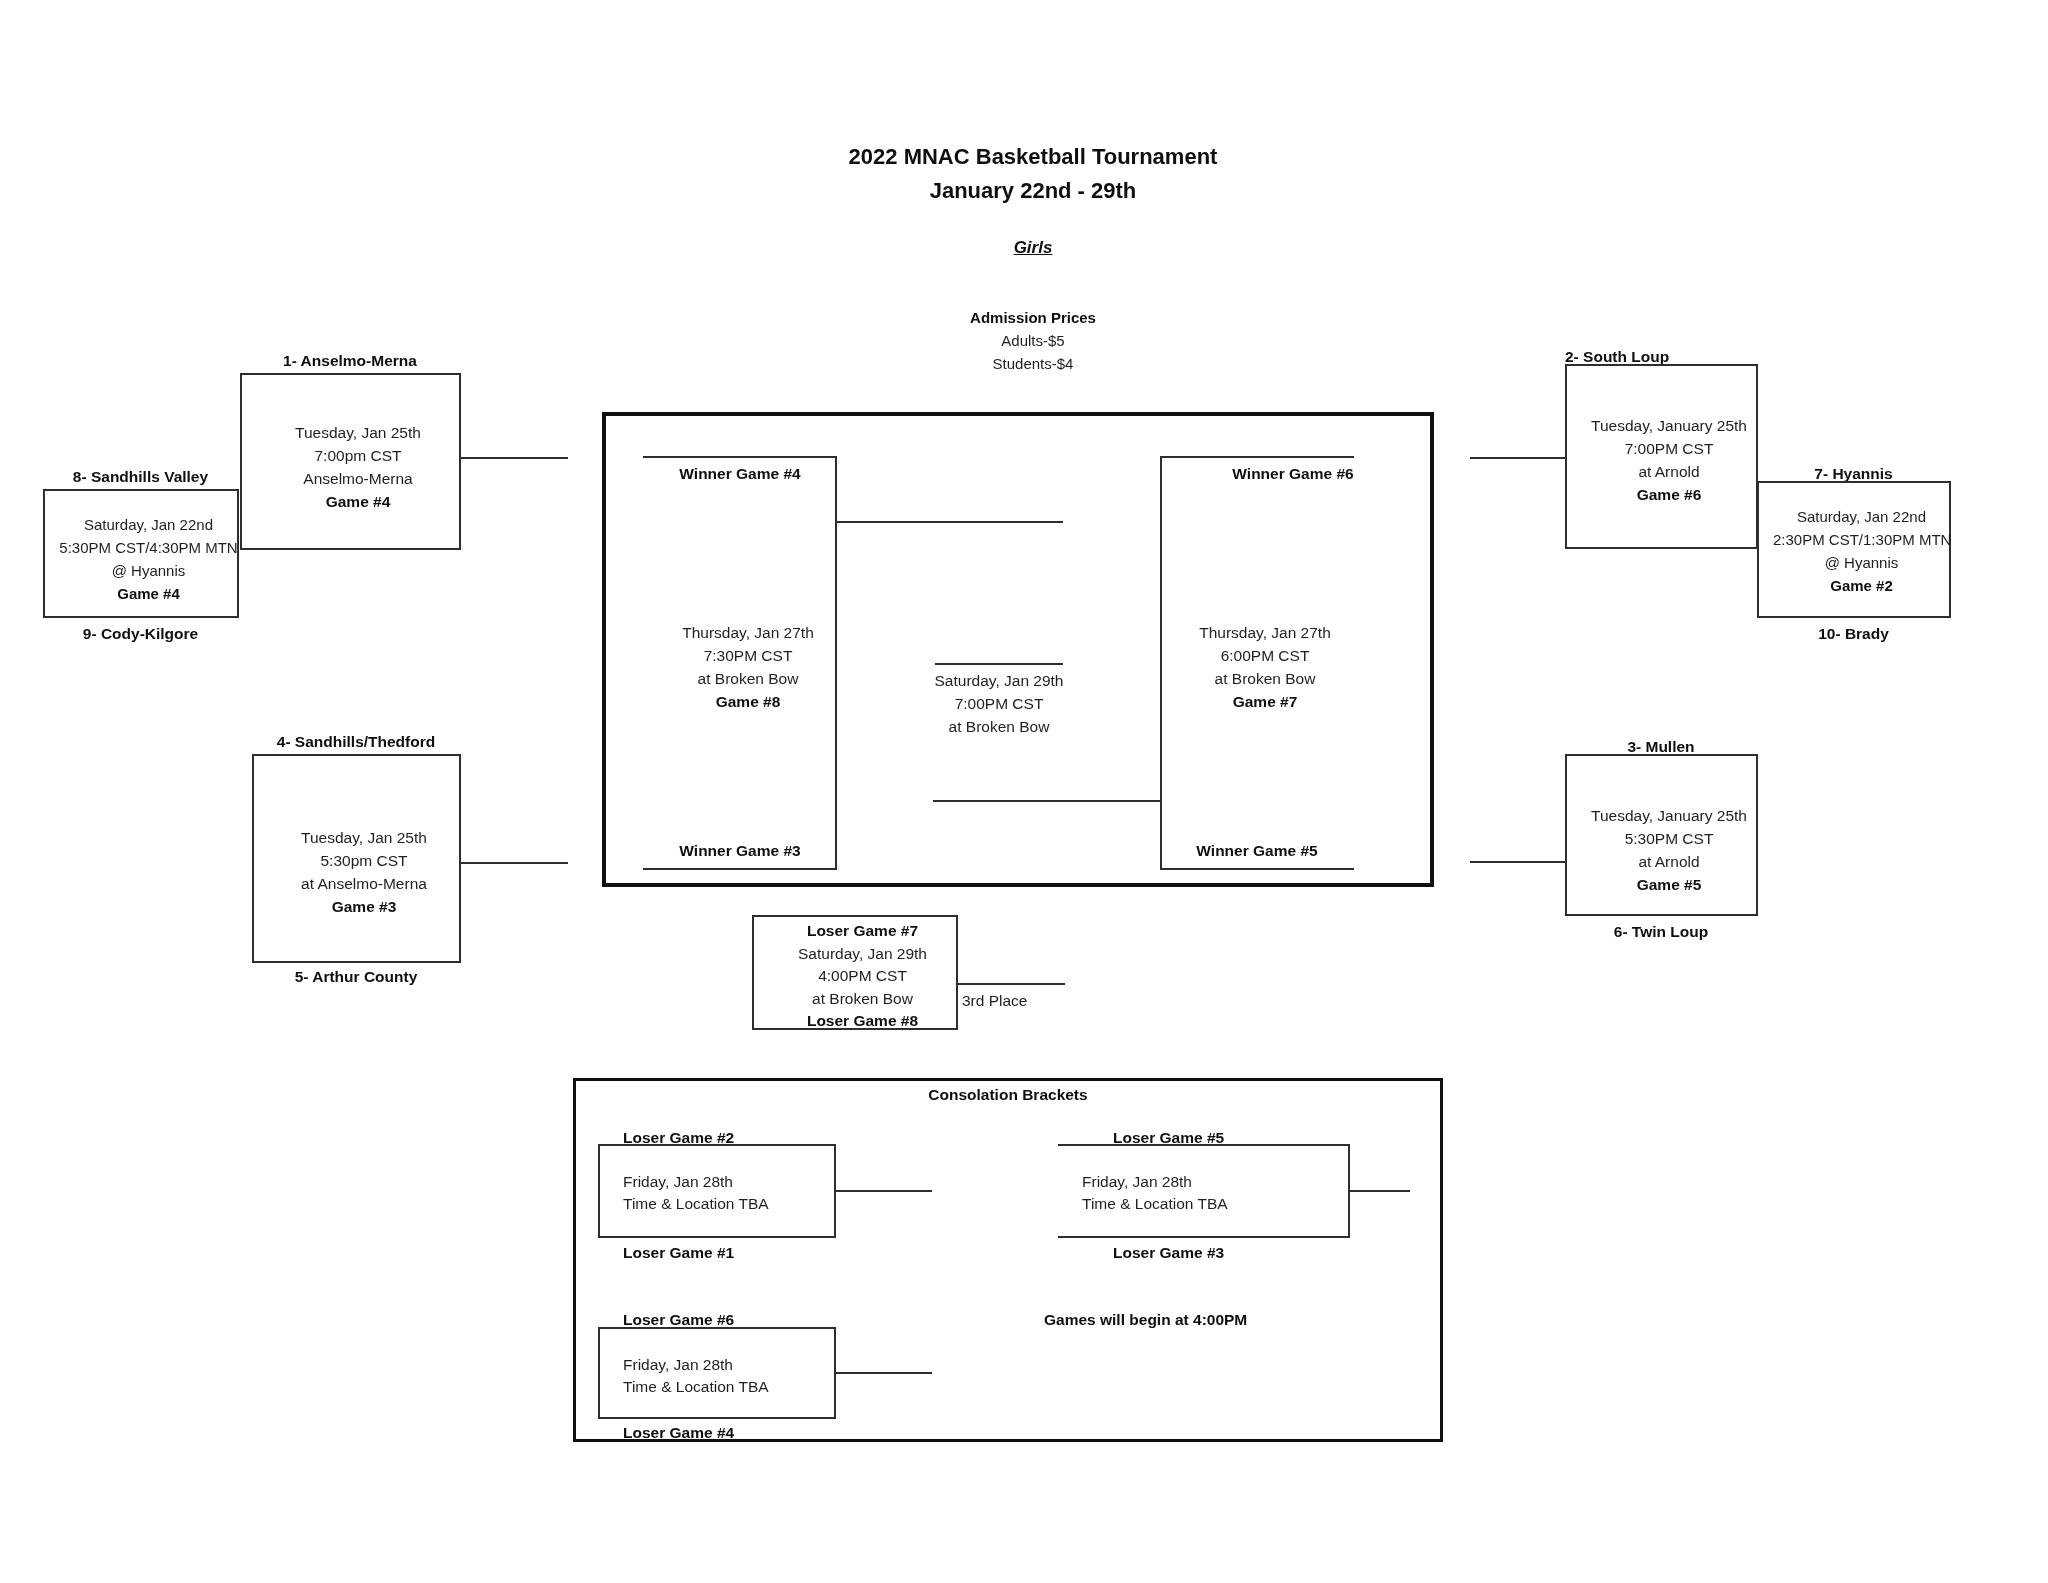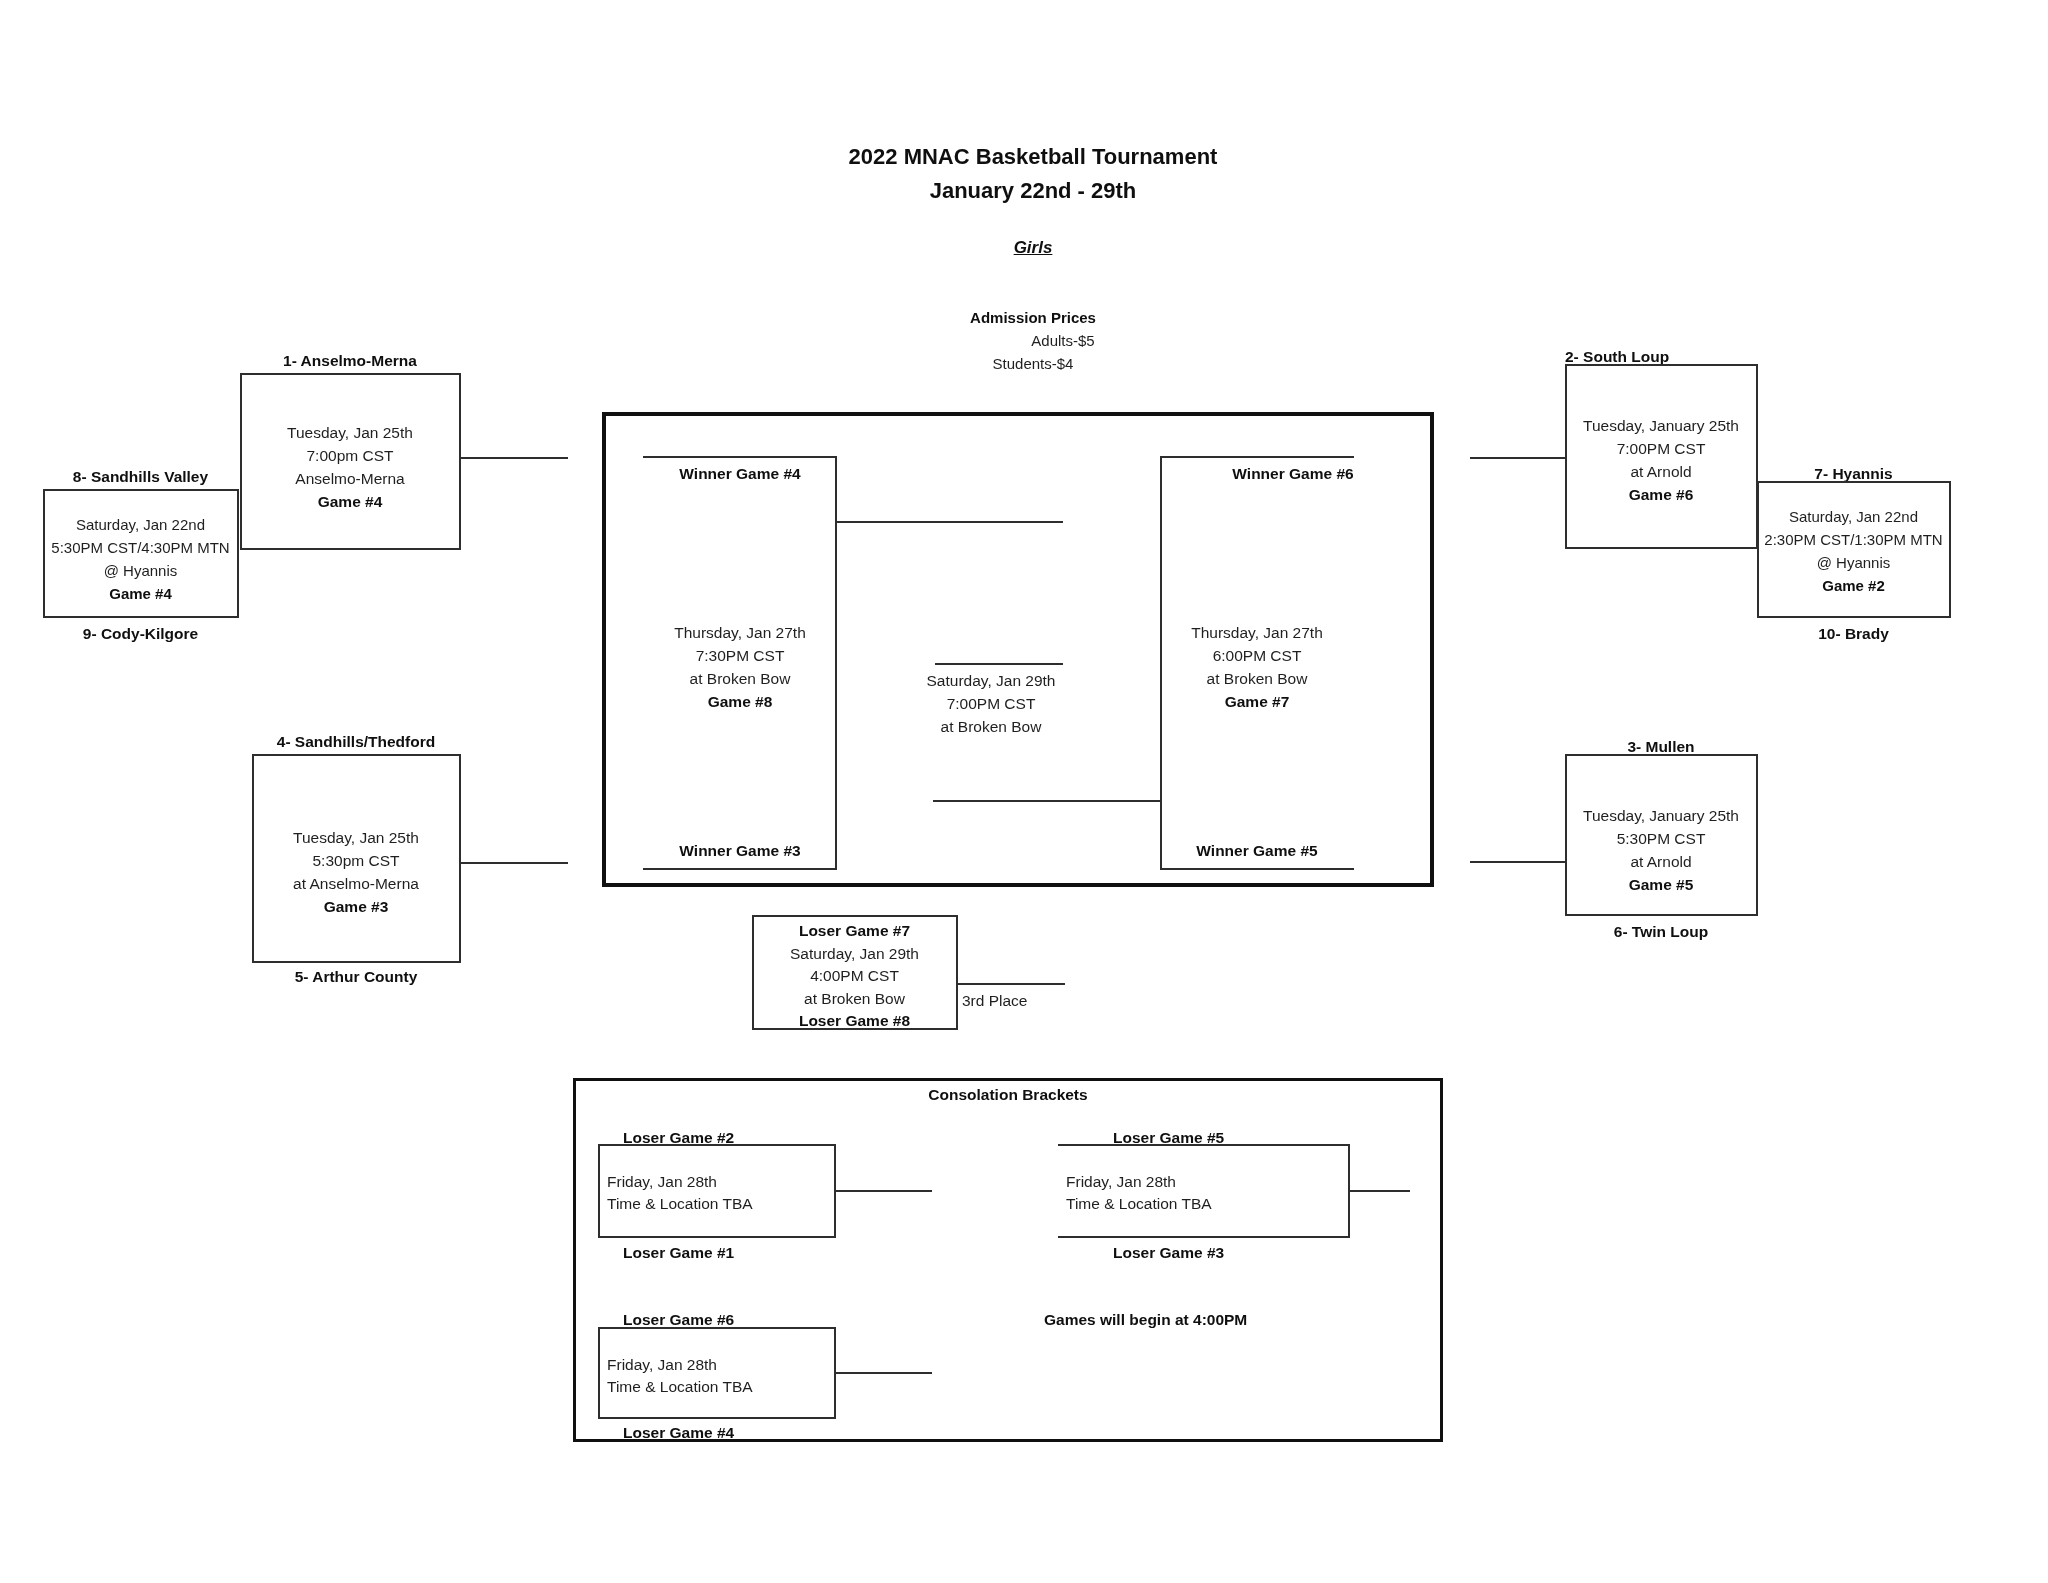--- a/index.html
+++ b/index.html
@@ -16,35 +16,35 @@
   .b{font-weight:bold;color:#0f0f0f;}
   .title{font-size:22px;font-weight:bold;line-height:28px;color:#0f0f0f;}
   .division{font-size:17px;font-weight:bold;font-style:italic;text-decoration:underline;color:#0f0f0f;}
   .adm{font-size:15px;line-height:23px;}
   .hl{position:absolute;height:2px;background:#2e2e2e;}
   .vl{position:absolute;width:2px;background:#2e2e2e;}
   .rect{position:absolute;border:2px solid #2e2e2e;box-sizing:border-box;background:transparent;}
   .bigbox{position:absolute;border:4px solid #101010;box-sizing:border-box;}
   .conbox{position:absolute;border:3px solid #101010;box-sizing:border-box;}
   .info{position:absolute;font-size:15.5px;line-height:23px;text-align:center;white-space:nowrap;}
-  .info div{white-space:nowrap;}
+  .info div{white-space:nowrap;padding-left:16px;}
   .sm{font-size:15px;}
   .lbl{position:absolute;font-size:15.5px;font-weight:bold;color:#0f0f0f;white-space:nowrap;line-height:19px;}
   .txt-left{text-align:left;}
 </style>
 </head>
 <body>
 
 <div id="stage">
 
   <div class="t title c" style="left:533px;top:143px;width:1000px;">2022 MNAC Basketball Tournament</div>
   <div class="t title c" style="left:533px;top:177px;width:1000px;">January 22nd - 29th</div>
   <div class="t adm c b" style="left:533px;top:306px;width:1000px;">Admission Prices</div>
   <div class="t division c" style="left:533px;top:236px;width:1000px;">Girls</div>
-  <div class="t adm c" style="left:563px;top:329px;width:1000px;">Adults-$5</div>
+  <div class="t adm c" style="left:533px;top:329px;width:1000px;">Adults-$5</div>
   <div class="t adm c" style="left:533px;top:352px;width:1000px;">Students-$4</div>
 
   <div class="lbl c" style="left:240px;top:351px;width:220px;text-align:center;">1- Anselmo-Merna</div>
   <div class="rect" style="left:240px;top:373px;width:221px;height:177px;"></div>
   <div class="info" style="left:240px;top:421px;width:220px;">
     <div>Tuesday, Jan 25th</div>
     <div>7:00pm CST</div>
     <div>Anselmo-Merna</div>
     <div class="b">Game #4</div>
   </div>

